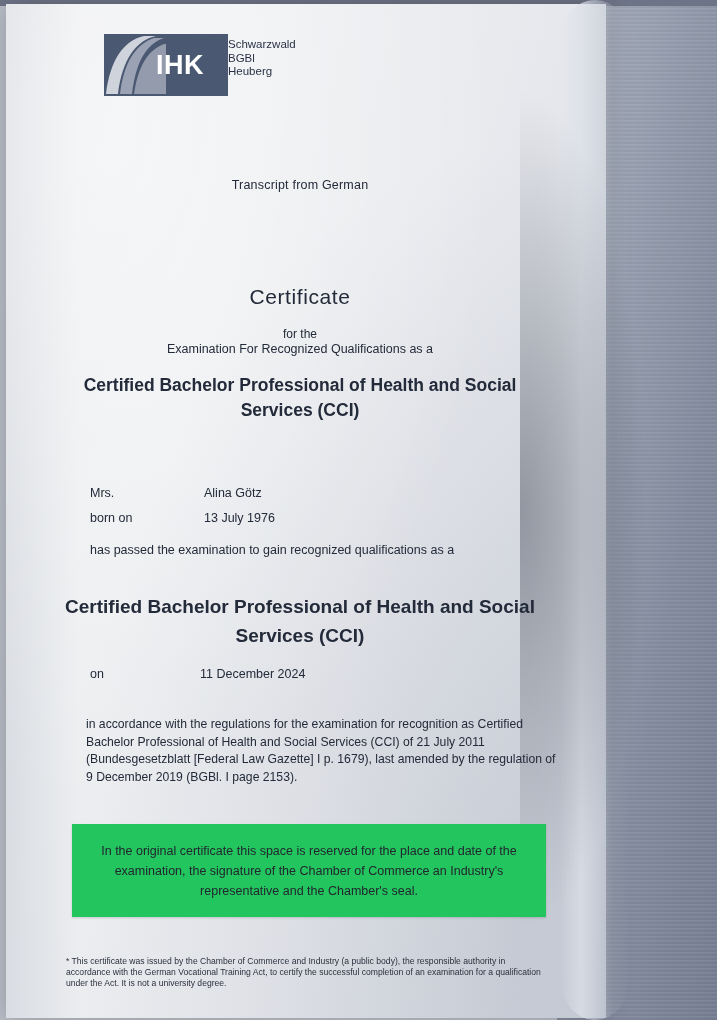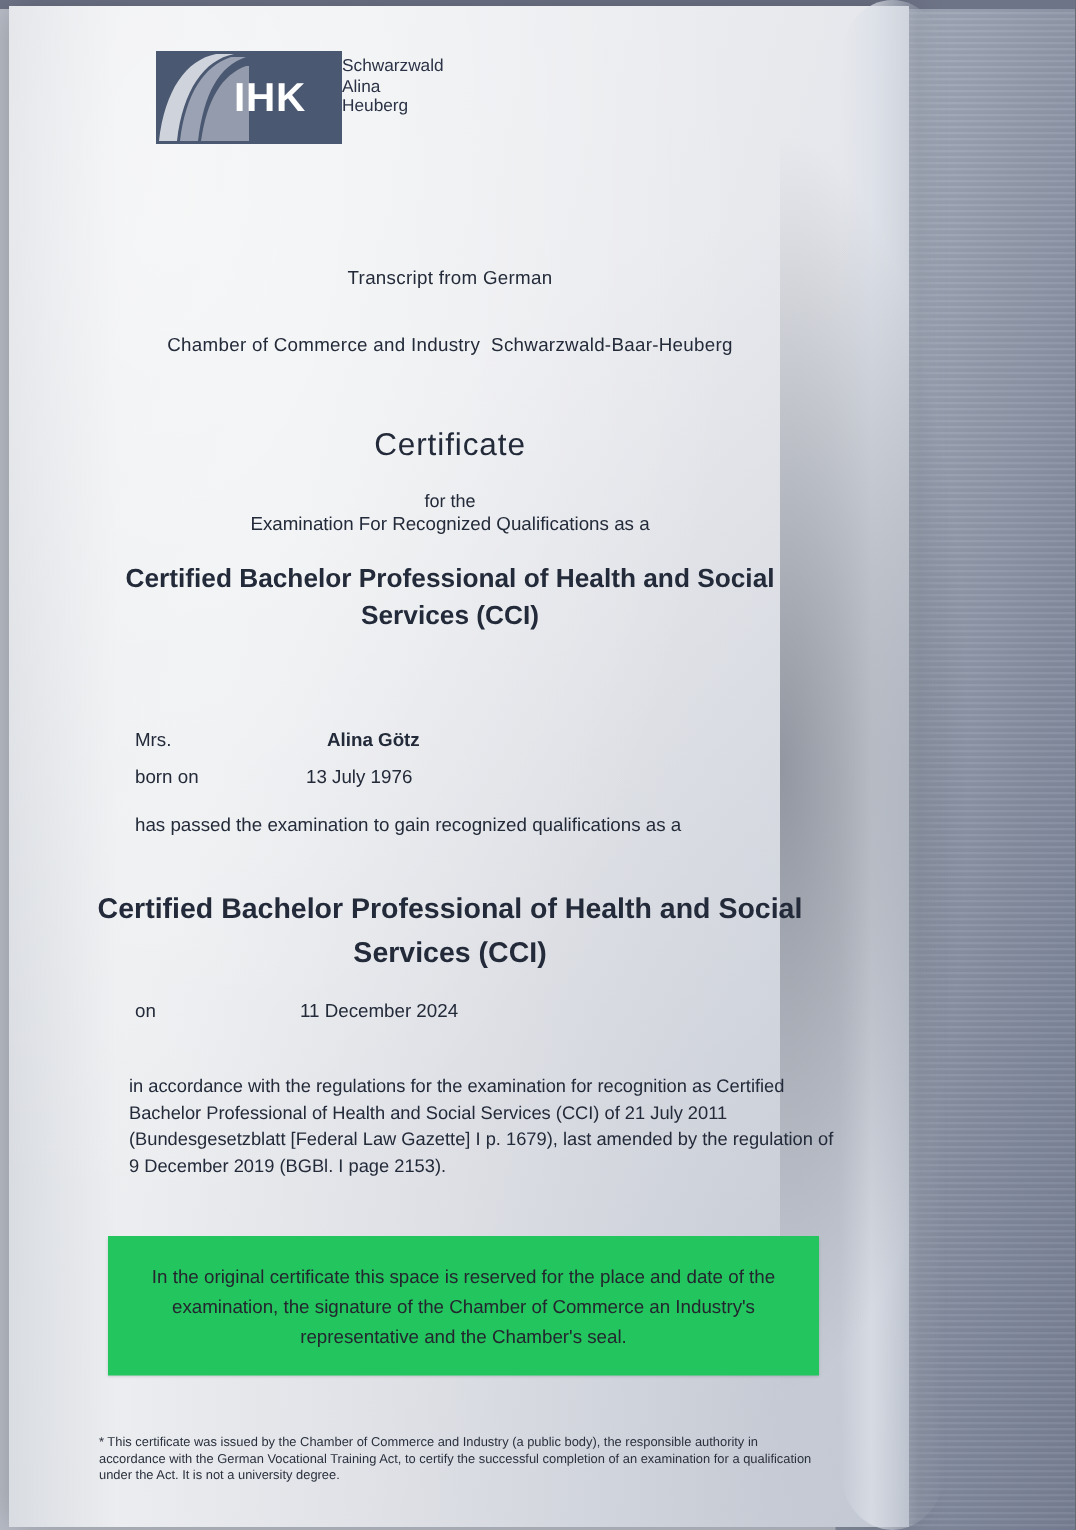--- a/index.html
+++ b/index.html
@@ -177,23 +177,22 @@
     line-height: 25px;
     white-space: normal;
     padding: 0 60px;
     box-sizing: border-box;
   }
   .label-mrs {
     left: 90px; top: 486px;
     font-size: 12.5px;
   }
   .val-name {
-    left: 218px; top: 486px;
-    font-size: 12.5px;
-    font-weight: bold;
+    left: 204px; top: 486px;
+    font-size: 12.5px;
   }
   .label-born {
     left: 90px; top: 511px;
     font-size: 12.5px;
   }
   .val-born {
     left: 204px; top: 511px;
     font-size: 12.5px;
   }
   .haspassed {
@@ -276,27 +275,26 @@
       <div class="logo-box">
         <svg class="logo-swoosh" viewBox="0 0 62 62">
           <path d="M2 60 C 6 26, 20 6, 40 2 L 52 2 C 32 6, 18 26, 14 60 Z" fill="#cfd3dc"></path>
           <path d="M16 60 C 20 28, 32 10, 50 4 L 60 4 C 42 10, 32 28, 28 60 Z" fill="#9aa2b4"></path>
           <path d="M30 60 C 34 32, 44 16, 60 10 L 62 10 L 62 60 Z" fill="#cfd3dc" opacity="0.55"></path>
         </svg>
         <span class="logo-text">IHK</span>
       </div>
       <div class="logo-sub">
         <div>Schwarzwald</div>
-        <div>Alina</div>
+        <div>BGBl</div>
         <div>Heuberg</div>
       </div>
     </div>
 
     <div class="t transcript">Transcript from German</div>
-    <div class="t chamber">Chamber of Commerce and Industry  Schwarzwald-Baar-Heuberg</div>
     <div class="t cert-title">Certificate</div>
     <div class="t forthe">for the</div>
     <div class="t examfor">Examination For Recognized Qualifications as a</div>
     <div class="t qual1">Certified Bachelor Professional of Health and Social Services (CCI)</div>
 
     <div class="t label-mrs">Mrs.</div>
     <div class="t val-name">Alina Götz</div>
     <div class="t label-born">born on</div>
     <div class="t val-born">13 July 1976</div>
 

